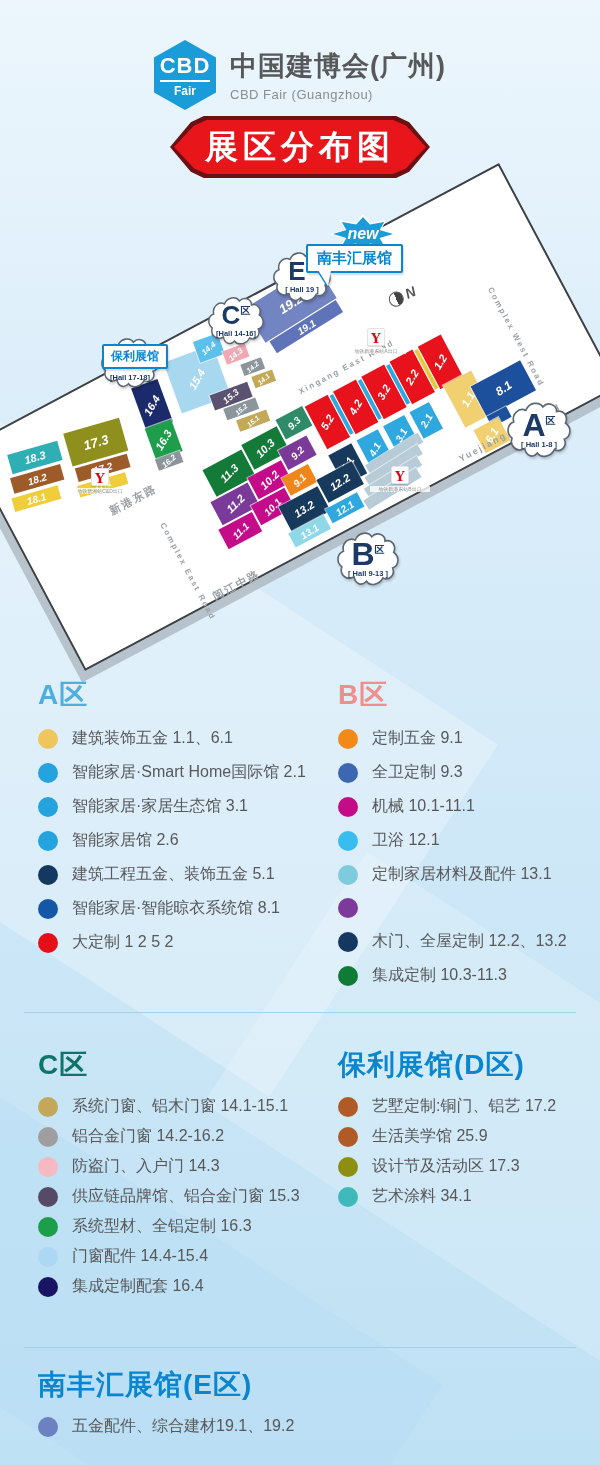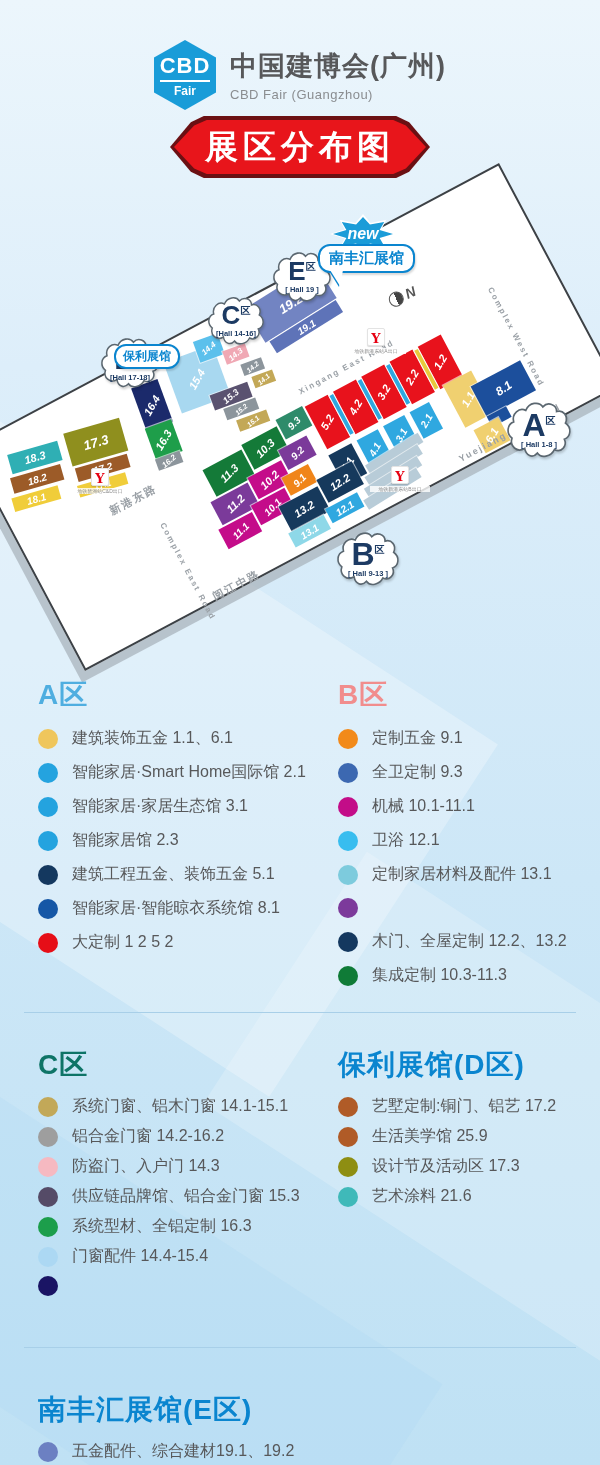--- a/index.html
+++ b/index.html
@@ -48,22 +48,22 @@
 
   
   .star{position:absolute;z-index:7;clip-path:polygon(100% 50%,77.7% 61.5%,85.4% 85.4%,61.5% 77.7%,50% 100%,38.5% 77.7%,14.6% 85.4%,22.3% 61.5%,0% 50%,22.3% 38.5%,14.6% 14.6%,38.5% 22.3%,50% 0%,61.5% 22.3%,85.4% 14.6%,77.7% 38.5%);
     background:#fff;display:flex;align-items:center;justify-content:center;}
   .star-inner{position:absolute;left:3px;top:3px;right:3px;bottom:3px;background:#1B9CD8;
     clip-path:polygon(100% 50%,77.7% 61.5%,85.4% 85.4%,61.5% 77.7%,50% 100%,38.5% 77.7%,14.6% 85.4%,22.3% 61.5%,0% 50%,22.3% 38.5%,14.6% 14.6%,38.5% 22.3%,50% 0%,61.5% 22.3%,85.4% 14.6%,77.7% 38.5%);
     display:flex;align-items:center;justify-content:center;}
   .star-inner span{color:#fff;font-weight:900;font-style:italic;font-size:16px;}
 
   
-  .callout{position:absolute;z-index:7;background:#fff;border:2px solid #0A85CF;border-radius:12px;
-    color:#0A85CF;font-weight:900;padding:3px 9px;white-space:nowrap;box-shadow:1px 2px 2px rgba(0,0,0,.15);margin-left:12px;}
+  .callout{position:absolute;z-index:7;background:#fff;border:2px solid #0A85CF;border-radius:2px;
+    color:#0A85CF;font-weight:900;padding:3px 9px;white-space:nowrap;box-shadow:1px 2px 2px rgba(0,0,0,.15);}
   .callout.pointer::after{content:'';position:absolute;left:10px;bottom:-15px;
     border-style:solid;border-width:16px 3px 0 10px;border-color:#fff transparent transparent transparent;
     filter:drop-shadow(-1px 1px 0 #0A85CF);}
 
   .compass{position:absolute;z-index:6;display:flex;align-items:center;gap:3px;transform:rotate(-24deg);}
   .compass-dot{width:13px;height:13px;border-radius:50%;border:1.5px solid #555;
     background:linear-gradient(90deg,#fff 50%,#444 50%);}
   .compass-n{font-size:14px;font-weight:900;font-style:italic;color:#555;}
 
   .metro{position:absolute;z-index:6;text-align:center;width:60px;margin-left:-30px;}
@@ -337,21 +337,21 @@
       <div class="legend-item">
         <span class="legend-dot" style="background: rgb(36, 163, 223);"></span>
         <span class="legend-text">智能家居·Smart Home国际馆 2.1</span>
       </div>
       <div class="legend-item">
         <span class="legend-dot" style="background: rgb(36, 163, 223);"></span>
         <span class="legend-text">智能家居·家居生态馆 3.1</span>
       </div>
       <div class="legend-item">
         <span class="legend-dot" style="background: rgb(36, 163, 223);"></span>
-        <span class="legend-text">智能家居馆 2.3</span>
+        <span class="legend-text">智能家居馆 2.6</span>
       </div>
       <div class="legend-item">
         <span class="legend-dot" style="background: rgb(20, 56, 95);"></span>
         <span class="legend-text">建筑工程五金、装饰五金 5.1</span>
       </div>
       <div class="legend-item">
         <span class="legend-dot" style="background: rgb(21, 87, 166);"></span>
         <span class="legend-text">智能家居·智能晾衣系统馆 8.1</span>
       </div>
       <div class="legend-item">
@@ -414,41 +414,42 @@
       <div class="legend-item">
         <span class="legend-dot" style="background: rgb(28, 158, 75);"></span>
         <span class="legend-text">系统型材、全铝定制 16.3</span>
       </div>
       <div class="legend-item">
         <span class="legend-dot" style="background: rgb(172, 216, 243);"></span>
         <span class="legend-text">门窗配件 14.4-15.4</span>
       </div>
       <div class="legend-item">
         <span class="legend-dot" style="background: rgb(26, 20, 100);"></span>
+        <span class="legend-text">集成定制配套 16.4</span>
       </div>
     </section>
   <section class="legend tight" id="sec-3" style="left:338px;top:1046px">
       <div class="legend-title" style="color: rgb(10, 133, 207);">保利展馆(D区)</div>
       <div class="legend-item">
         <span class="legend-dot" style="background: rgb(176, 91, 39);"></span>
         <span class="legend-text">艺墅定制:铜门、铝艺 17.2</span>
       </div>
       <div class="legend-item">
         <span class="legend-dot" style="background: rgb(176, 91, 39);"></span>
         <span class="legend-text">生活美学馆 25.9</span>
       </div>
       <div class="legend-item">
         <span class="legend-dot" style="background: rgb(142, 142, 18);"></span>
         <span class="legend-text">设计节及活动区 17.3</span>
       </div>
       <div class="legend-item">
         <span class="legend-dot" style="background: rgb(63, 185, 185);"></span>
-        <span class="legend-text">艺术涂料 21.6</span>
+        <span class="legend-text">艺术涂料 34.1</span>
       </div>
     </section>
   <section class="legend tight" id="sec-4" style="left:38px;top:1366px">
-      <div class="legend-title" style="color: rgb(10, 133, 207); margin-top: 25px;">南丰汇展馆(E区)</div>
+      <div class="legend-title" style="color: rgb(10, 133, 207);">南丰汇展馆(E区)</div>
       <div class="legend-item">
         <span class="legend-dot" style="background: rgb(108, 128, 194);"></span>
         <span class="legend-text">五金配件、综合建材19.1、19.2</span>
       </div>
     </section>
 </div>
 
 </body></html>

